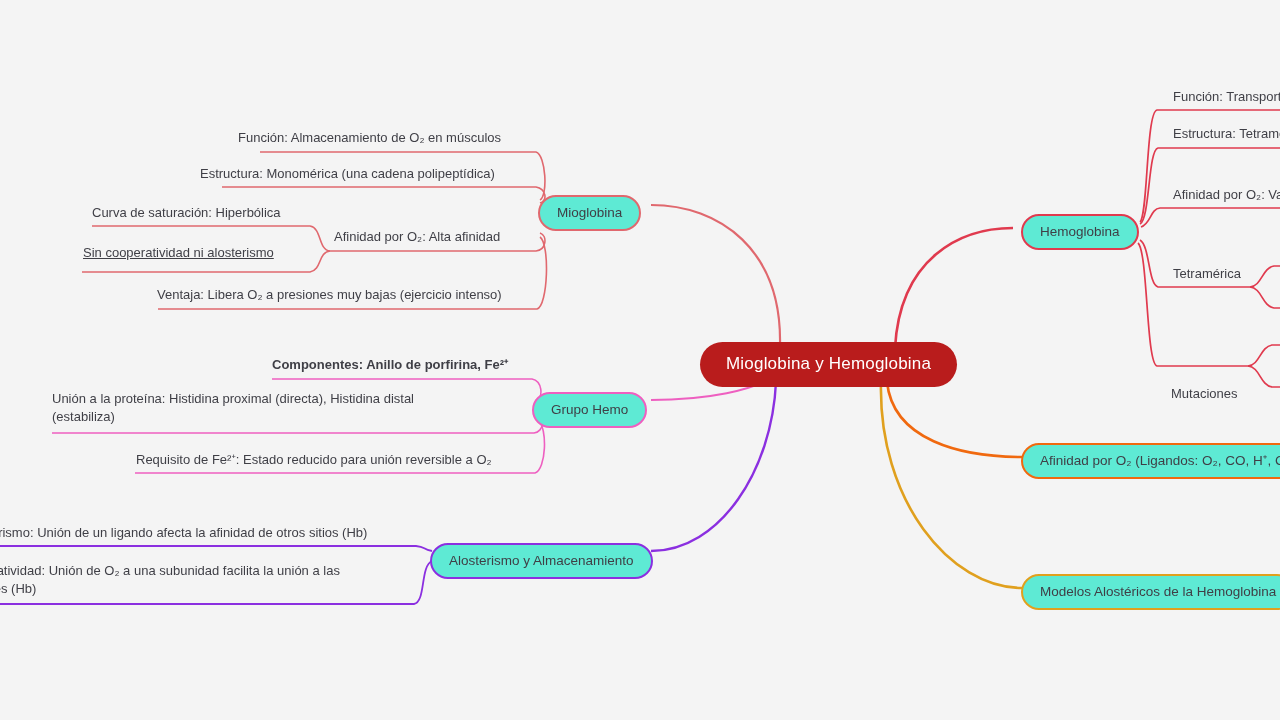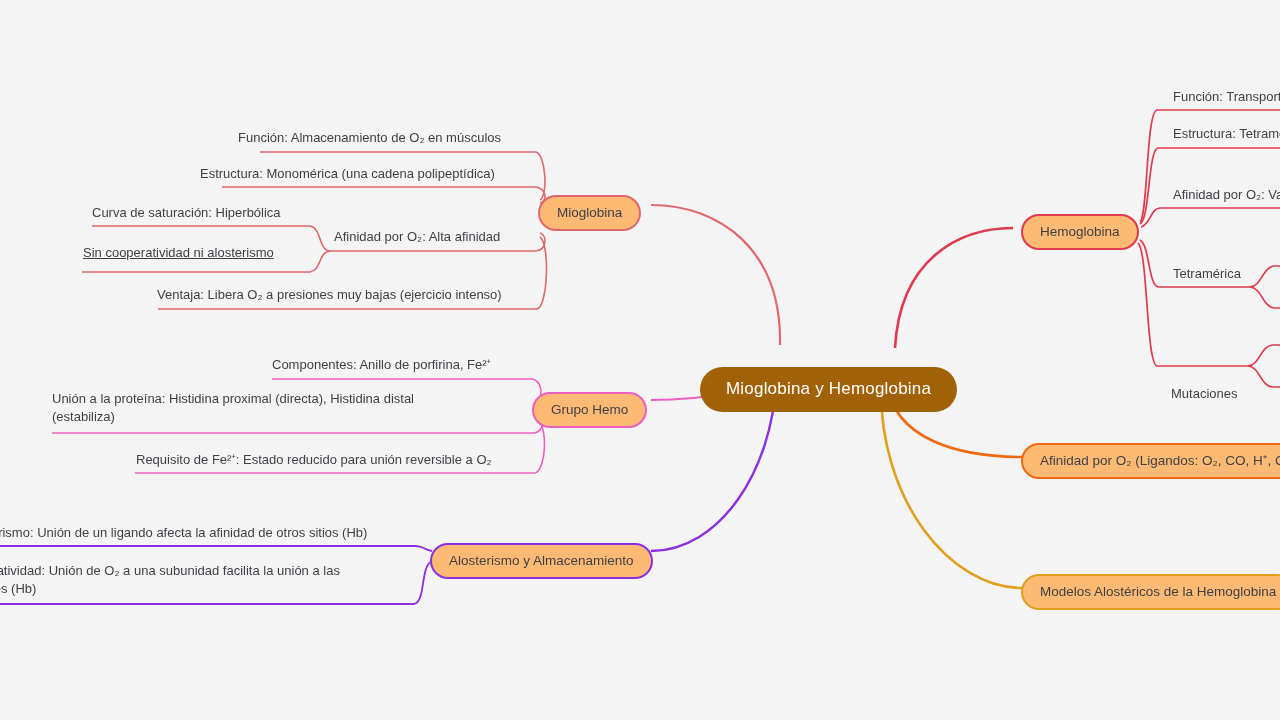--- a/index.html
+++ b/index.html
@@ -20,32 +20,31 @@
     width: 1280px; height: 720px;
     pointer-events: none;
   }
   .node {
     position: absolute;
     box-sizing: border-box;
     white-space: nowrap;
   }
   
   .root {
-    background: #a16207;
+    background: #b91c1c;
     color: #ffffff;
     border-radius: 30px;
     padding: 13px 26px;
     font-size: 17px;
     letter-spacing: .2px;
     line-height: 1.1;
-    margin-top: 25px;
   }
   
   .pill {
-    background: #fdba74;
+    background: #5eead4;
     border: 2.2px solid #888;
     border-radius: 22px;
     padding: 8px 17px;
     font-size: 13.5px;
     color: #3f3f46;
     line-height: 1.15;
   }
   
   .leaf {
     font-size: 13px;
@@ -117,21 +116,21 @@
 
   <div class="node leaf nowrap" style="left:238px; top:129px;">Función: Almacenamiento de O₂ en músculos</div>
   <div class="node leaf nowrap" style="left:200px; top:165px;">Estructura: Monomérica (una cadena polipeptídica)</div>
   <div class="node leaf nowrap" style="left:334px; top:228px;">Afinidad por O₂: Alta afinidad</div>
   <div class="node leaf nowrap" style="left:92px; top:204px;text-align:right;">Curva de saturación: Hiperbólica</div>
   <div class="node leaf nowrap" style="left:83px; top:244px;text-decoration:underline;">Sin cooperatividad ni alosterismo</div>
   <div class="node leaf nowrap" style="left:157px; top:286px;">Ventaja: Libera O₂ a presiones muy bajas (ejercicio intenso)</div>
 
   <div class="node pill" style="left:532px; top:392px; border-color:#ee5fc0;">Grupo Hemo</div>
 
-  <div class="node leaf nowrap" style="left:272px; top:356px;">Componentes: Anillo de porfirina, Fe²⁺</div>
+  <div class="node leaf nowrap" style="left:272px; top:356px;font-weight:bold;">Componentes: Anillo de porfirina, Fe²⁺</div>
   <div class="node leaf" style="left:52px; top:390px; width:400px;">Unión a la proteína: Histidina proximal (directa), Histidina distal (estabiliza)</div>
   <div class="node leaf nowrap" style="left:136px; top:451px;">Requisito de Fe²⁺: Estado reducido para unión reversible a O₂</div>
 
   <div class="node pill" style="left:430px; top:543px; border-color:#8b2fe0;">Alosterismo y Almacenamiento</div>
 
   <div class="node leaf nowrap" style="left:-38px; top:524px;">Alosterismo: Unión de un ligando afecta la afinidad de otros sitios (Hb)</div>
   <div class="node leaf" style="left:-46px; top:562px; width:420px;">Cooperatividad: Unión de O₂ a una subunidad facilita la unión a las restantes (Hb)</div>
 
   <div class="node pill" style="left:1021px; top:214px; border-color:#e03a4e;">Hemoglobina</div>
 

